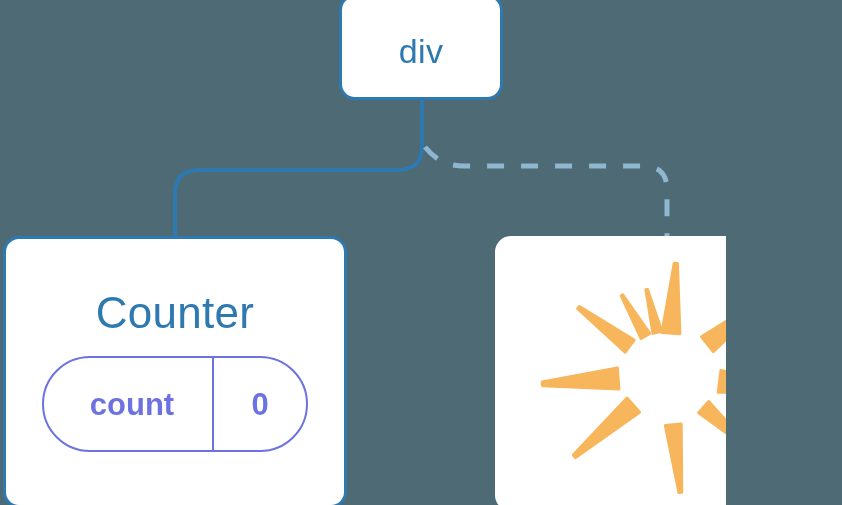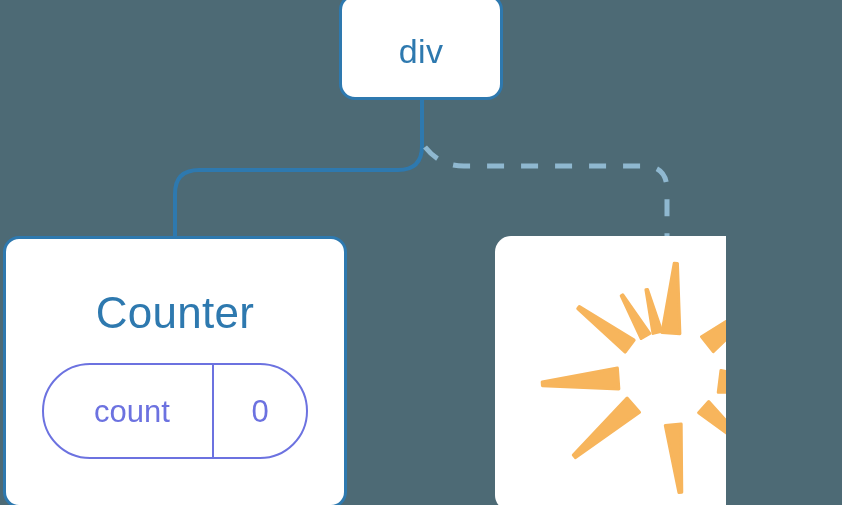--- a/index.html
+++ b/index.html
@@ -82,29 +82,30 @@
     color: #2e79af;
     font-size: 44px;
     font-weight: 400;
     letter-spacing: 0.3px;
     line-height: 1;
     margin-top: 52px;
   }
 
   
   .state-pill {
-    margin-top: 28px;
+    margin-top: 21px;
     width: 266px;
     height: 96px;
     border: 2px solid #6c72e0;
     border-radius: 48px;
     display: flex;
     align-items: stretch;
     overflow: hidden;
     background: #ffffff;
+    font-weight: bold;
   }
 
   .pill-key {
     flex: 1 1 auto;
     display: flex;
     align-items: center;
     justify-content: center;
     color: #6c72e0;
     font-size: 31px;
     line-height: 1;

